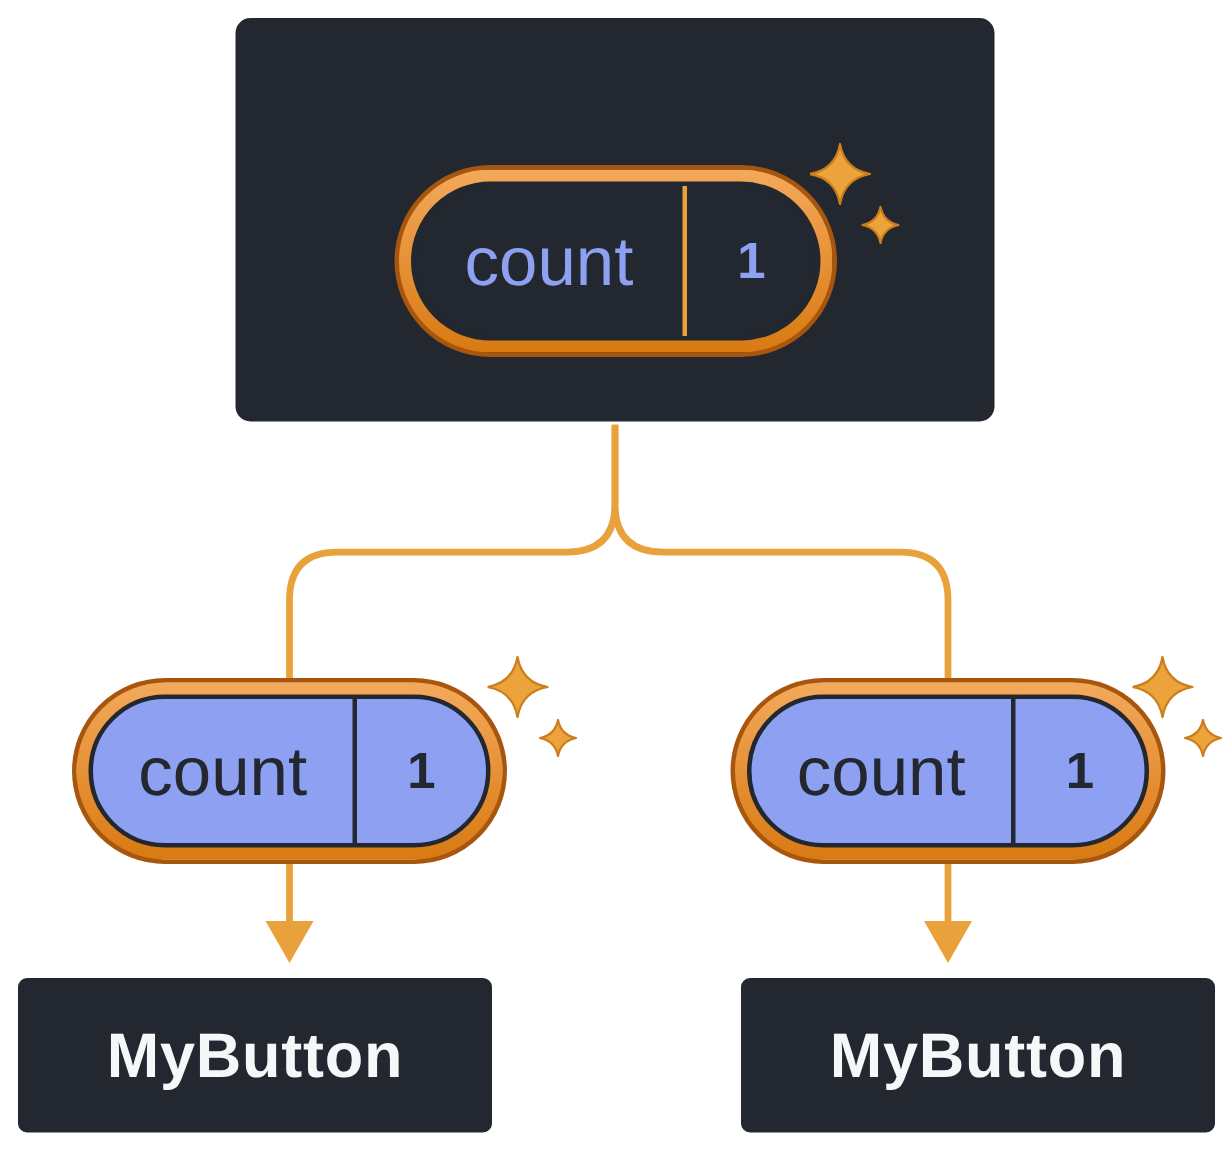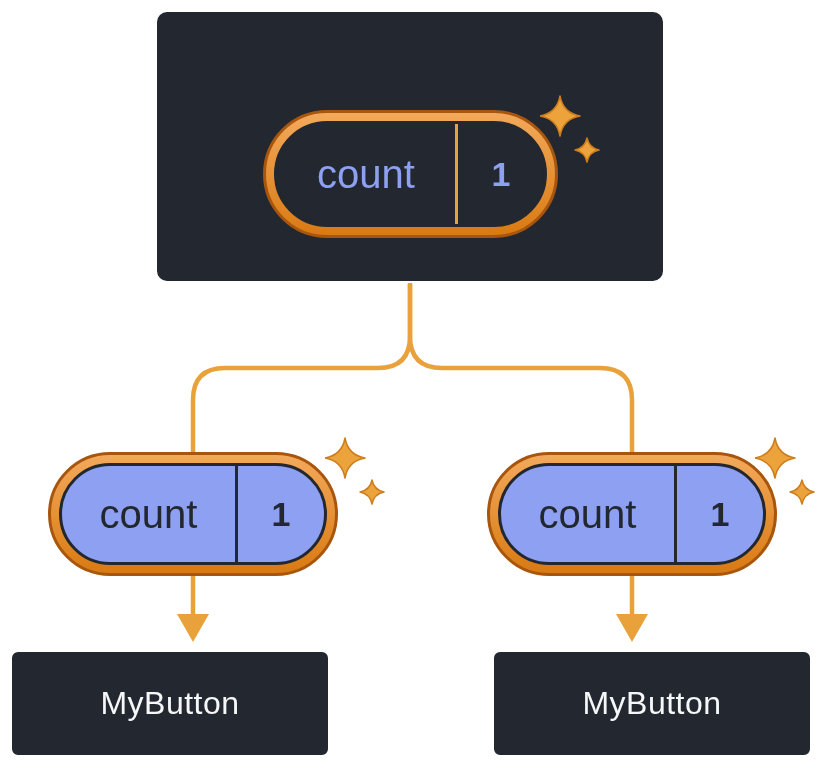--- a/index.html
+++ b/index.html
@@ -46,22 +46,22 @@
     width: 320px; height: 107px;
     border-radius: 8px;
     display: flex;
     align-items: center;
     justify-content: center;
   }
   .btn-left  { left: 10px; }
   .btn-right { left: 492px; }
   .btn-title {
     color: #f6f7f9;
-    font-size: 32px;
-    font-weight: 400;
+    font-size: 42px;
+    font-weight: 700;
     letter-spacing: 0.5px;
   }
 
   
   .pill {
     position: absolute;
     border-radius: 999px;
     border: 3px solid #a8560e;
     background: linear-gradient(180deg, #f3a95b 0%, #d97a12 100%);
     padding: 8px;
@@ -75,21 +75,21 @@
     overflow: hidden;
   }
   .pill-dark  .pill-inner { background: #23272f; color: #8da0f2; }
   .pill-light .pill-inner { background: #8da0f2; color: #23272f; }
 
   .pill-label {
     flex: 1;
     display: flex;
     align-items: center;
     justify-content: center;
-    font-size: 40px;
+    font-size: 46px;
     text-align: center;
   }
   .pill-divider { width: 3px; align-self: stretch; }
   .pill-dark  .pill-divider { background: #e9a23b; }
   .pill-light .pill-divider { background: #23272f; }
   .pill-value {
     width: 86px;
     display: flex;
     align-items: center;
     justify-content: center;

